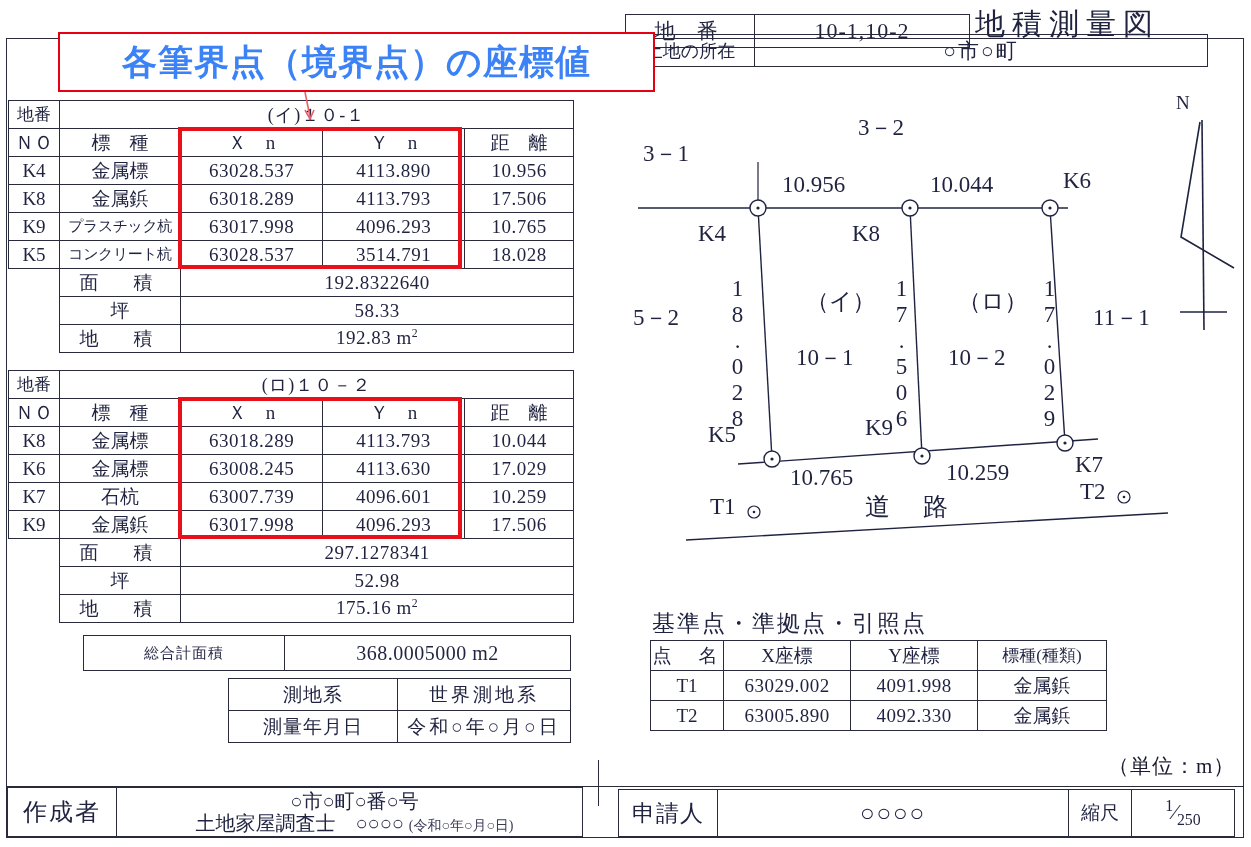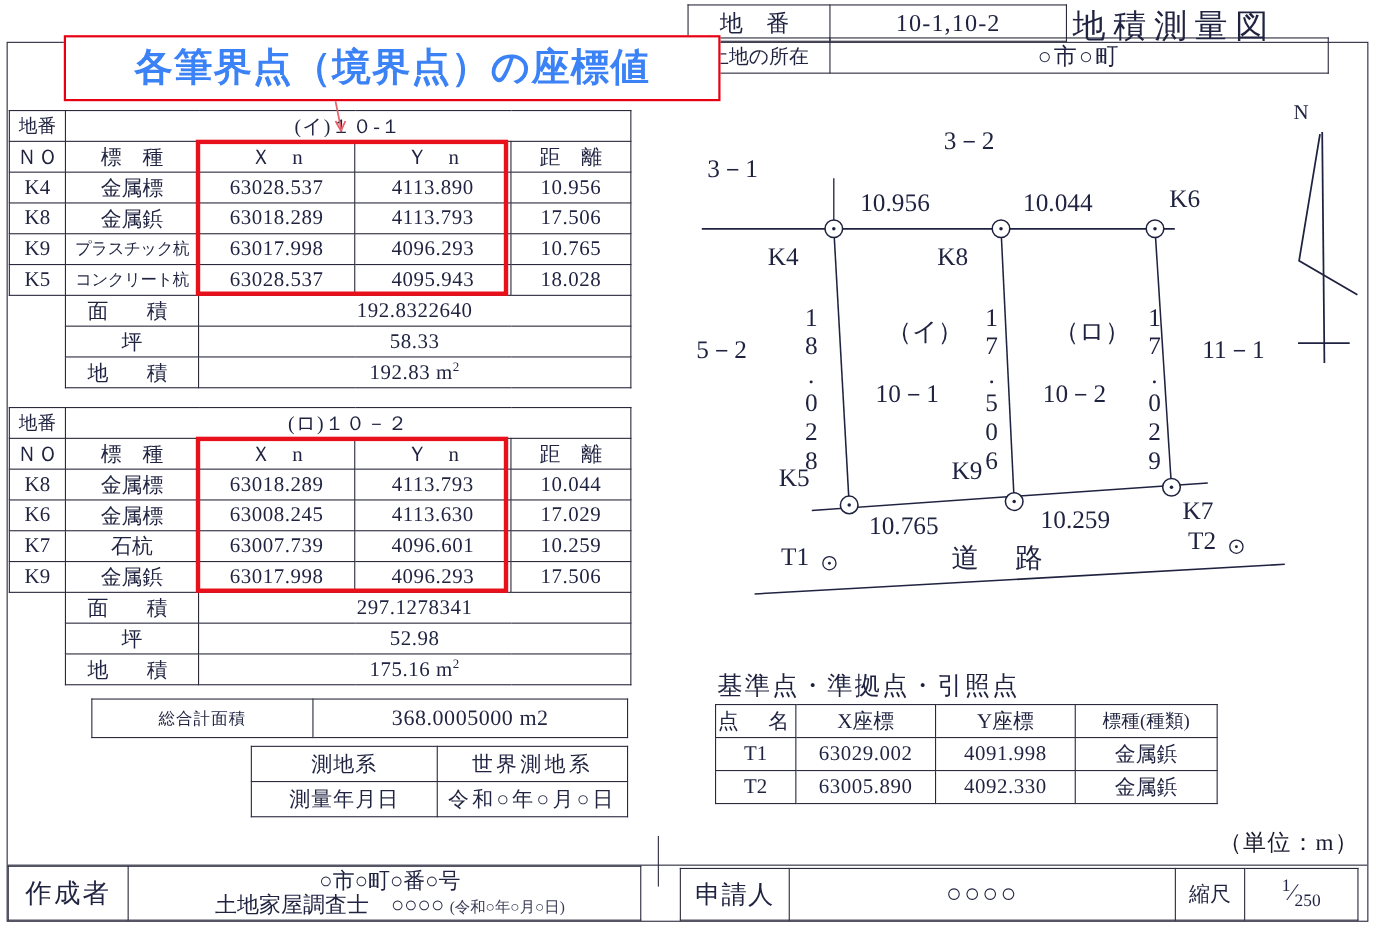--- a/index.html
+++ b/index.html
@@ -115,21 +115,21 @@
   #author-tbl td { border: 1px solid #2a2a3d; }
   #author-label { width: 108px; height: 48px; font-size: 24px; letter-spacing: 2px; }
   #author-body {
     width: 455px; height: 48px;
     text-align: center; padding-left: 10px;
     line-height: 1.12; font-size: 20px;
   }
   .small-date { font-size: 14px; color: #3a3a55; }
 
   
-  #hdr-chiban-tbl { left: 625px; top: 4px; font-size: 22px; padding-left: 20px; }
+  #hdr-chiban-tbl { left: 625px; top: 14px; font-size: 22px; padding-left: 20px; }
   #hdr-chiban-tbl td { height: 32px; }
   .hdr-k1 { width: 128px; letter-spacing: 8px; font-size: 21px; }
   .hdr-v1 { width: 214px; letter-spacing: 1px; }
   #hdr-loc-tbl { left: 625px; top: 34px; font-size: 21px; }
   #hdr-loc-tbl td { height: 31px; }
   .hdr-k2 { width: 128px; font-size: 18px; letter-spacing: 0px; }
   .hdr-v2 { width: 452px; text-align: left; padding-left: 10px; letter-spacing: 2px; }
   #doc-title {
     left: 975px; top: 4px;
     font-size: 30px; letter-spacing: 7px;
@@ -243,21 +243,21 @@
       <td>K9</td>
       <td class="kind-small">プラスチック杭</td>
       <td class="num">63017.998</td>
       <td class="num">4096.293</td>
       <td class="num-r">10.765</td>
     </tr>
     <tr>
       <td>K5</td>
       <td class="kind-small">コンクリート杭</td>
       <td class="num">63028.537</td>
-      <td class="num">4095.943</td>
+      <td class="num">3514.791</td>
       <td class="num-r">18.028</td>
     </tr>
     <tr>
       <td class="blank-cell"></td>
       <td class="sum-label">面　積</td>
       <td class="num" colspan="3">192.8322640</td>
     </tr>
     <tr>
       <td class="blank-cell"></td>
       <td>坪</td>

